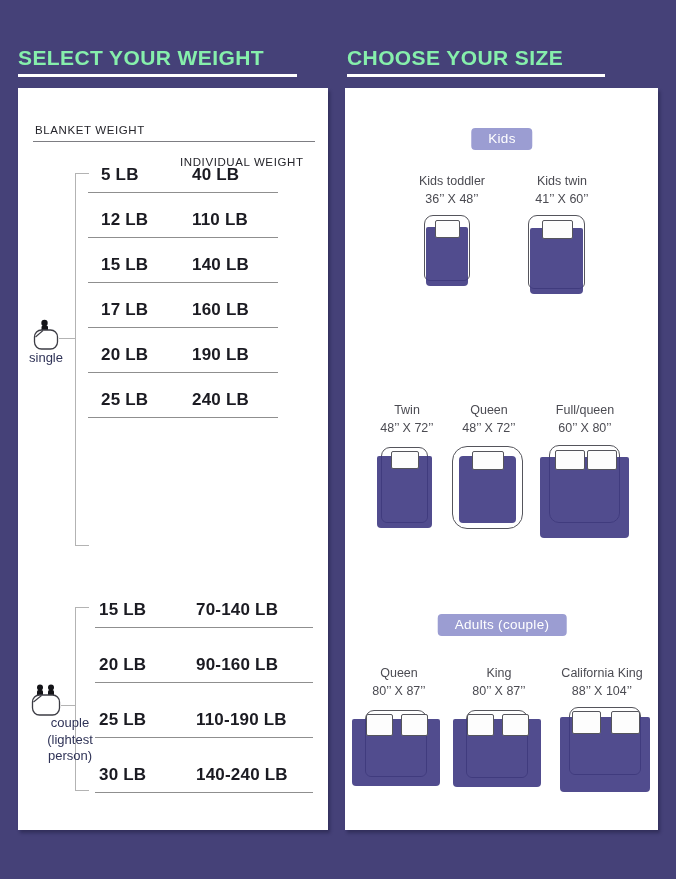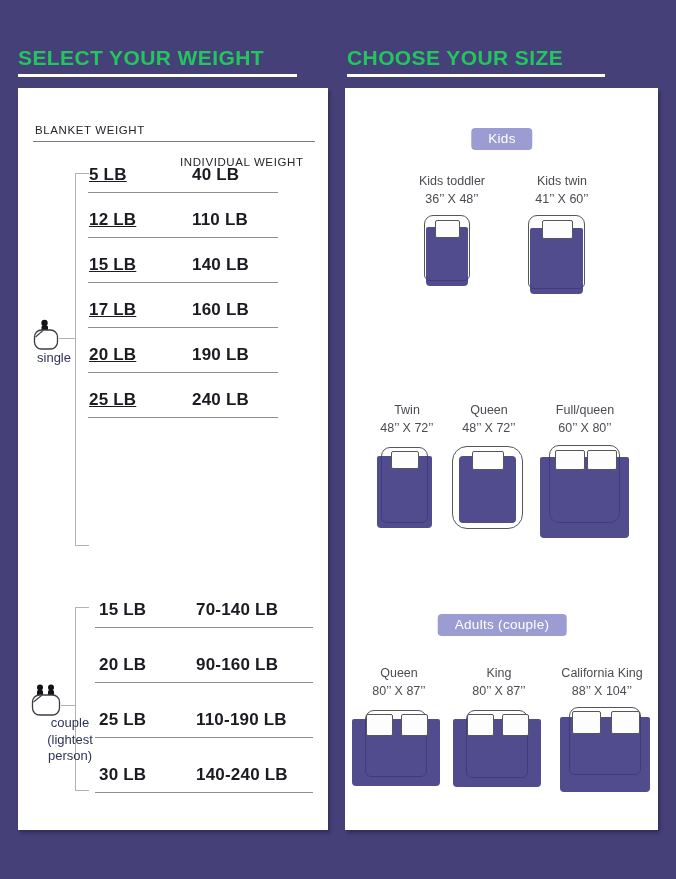--- a/index.html
+++ b/index.html
@@ -4,39 +4,39 @@
 <style>
   html,body { margin:0; padding:0; }
   body {
     width:676px; height:879px; position:relative; overflow:hidden;
     background:#454178;
     font-family:"Liberation Sans","DejaVu Sans",sans-serif;
   }
   .abs { position:absolute; }
 
   
-  .panel-title { position:absolute; top:46px; color:#22c55e; font-size:21px; font-weight:bold; letter-spacing:0.4px; white-space:nowrap; }
+  .panel-title { position:absolute; top:46px; color:#86efac; font-size:21px; font-weight:bold; letter-spacing:0.4px; white-space:nowrap; }
   .title-underline { position:absolute; top:74px; height:3px; background:#ffffff; }
 
   
   .card { position:absolute; top:88px; height:742px; background:#ffffff; box-shadow:2px 3px 3px rgba(15,13,40,0.35); }
   #left-card  { left:18px;  width:310px; }
   #right-card { left:345px; width:313px; }
 
   
   .col-h { position:absolute; top:36px; font-size:11.5px; letter-spacing:0.6px; color:#26262c; white-space:nowrap; }
   .col-h-line { position:absolute; top:53px; left:15px; width:282px; border-top:1px solid #7d7d82; }
 
   .trows { position:absolute; }
   #single-rows { left:70px; top:60px;  width:190px; }
   #couple-rows { left:77px; top:485px; width:218px; }
   .trow { position:relative; height:44px; border-bottom:1px solid #8f8f8f; }
   #couple-rows .trow { height:54px; }
   .trow span { position:absolute; bottom:7px; font-size:17px; font-weight:600; color:#1b1b22; letter-spacing:0.2px; white-space:nowrap; }
-  #single-rows .c1 { left:1px;text-decoration:underline; }  #single-rows .c2 { left:104px;text-align:center; }
+  #single-rows .c1 { left:13px; }  #single-rows .c2 { left:104px;text-align:center; }
   #couple-rows .c1 { left:4px; }   #couple-rows .c2 { left:101px; }
 
   
   .vline { position:absolute; width:0; border-left:1px solid #b3b3b3; }
   .hline { position:absolute; height:0; border-top:1px solid #b3b3b3; }
 
   .group-label { position:absolute; transform:translateX(-50%); text-align:center; font-size:13px; line-height:16.5px; color:#2f3357; white-space:nowrap; }
 
   
   .badge { position:absolute; left:157px; transform:translateX(-50%); background:#9b9dd2; color:#ffffff; font-size:13.5px; letter-spacing:0.3px; padding:3px 17px 4px 17px; border-radius:4px; white-space:nowrap; }
@@ -138,21 +138,21 @@
   <div class="hline" style="left:57px; top:519px; width:14px;"></div>
   <div class="hline" style="left:57px; top:702px; width:14px;"></div>
   <div class="hline" style="left:43px; top:617px; width:14px;"></div>
 
   <svg class="abs" style="left:12px; top:230px;" width="32" height="34" viewBox="0 0 32 34">
     <circle cx="14.5" cy="5" r="3.2" fill="#141418"></circle>
     <rect x="11.5" y="7.5" width="6.5" height="5.5" rx="1.5" fill="#141418"></rect>
     <rect x="4.5" y="12" width="23" height="19" rx="7" fill="#ffffff" stroke="#3c3c44" stroke-width="1.3"></rect>
     <line x1="5.5" y1="19" x2="13" y2="12.5" stroke="#3c3c44" stroke-width="1.1"></line>
   </svg>
-  <div class="group-label" style="left:36px; top:262px;text-align:right;">single</div>
+  <div class="group-label" style="left:28px; top:262px;text-align:right;">single</div>
 
   <svg class="abs" style="left:10px; top:593px;" width="36" height="38" viewBox="0 0 36 38">
     <circle cx="12" cy="6.5" r="3" fill="#141418"></circle>
     <rect x="9" y="9" width="6" height="6" rx="1.5" fill="#141418"></rect>
     <circle cx="23" cy="6.5" r="3" fill="#141418"></circle>
     <rect x="20" y="9" width="6" height="6" rx="1.5" fill="#141418"></rect>
     <rect x="4.5" y="14" width="27" height="20" rx="7" fill="#ffffff" stroke="#3c3c44" stroke-width="1.3"></rect>
     <line x1="5.5" y1="21" x2="13.5" y2="14.5" stroke="#3c3c44" stroke-width="1.1"></line>
   </svg>
   <div class="group-label" style="left:29px; top:627px;margin-left:23px;">

